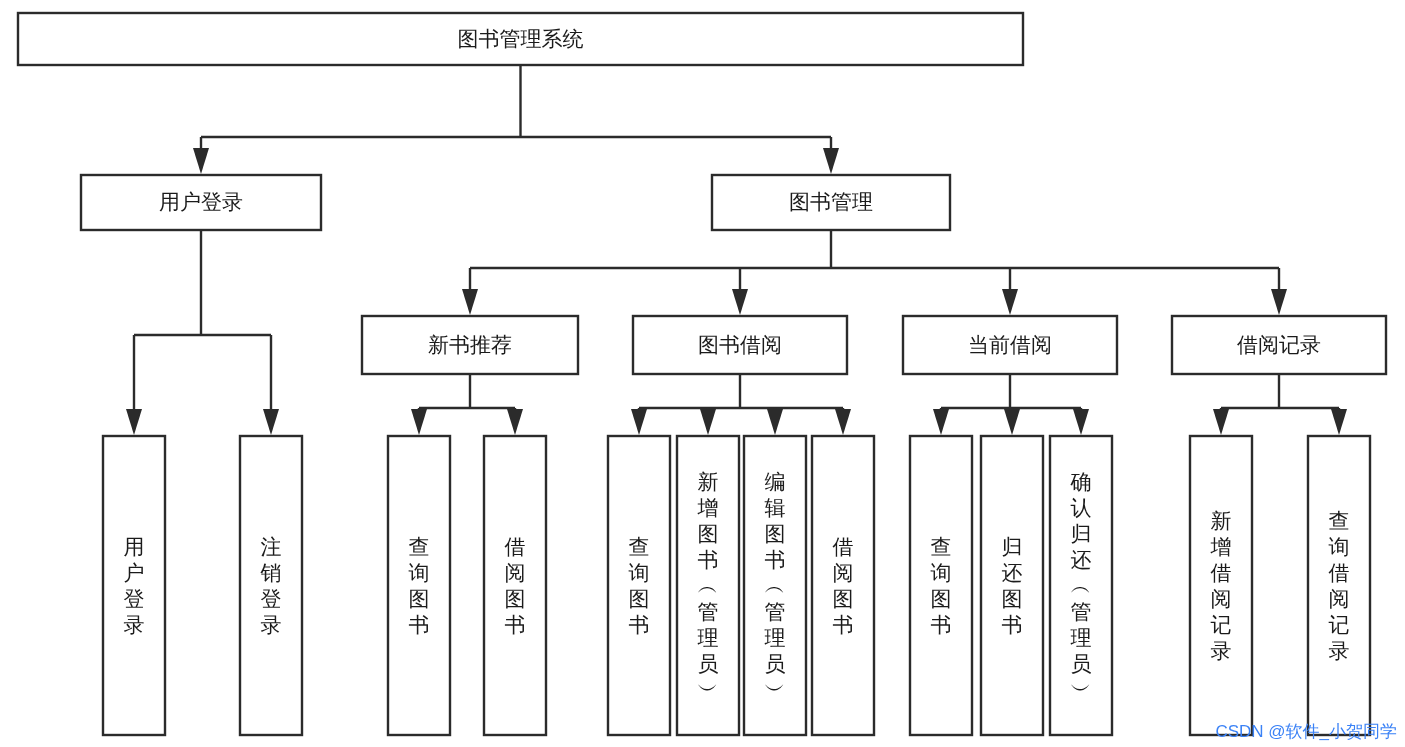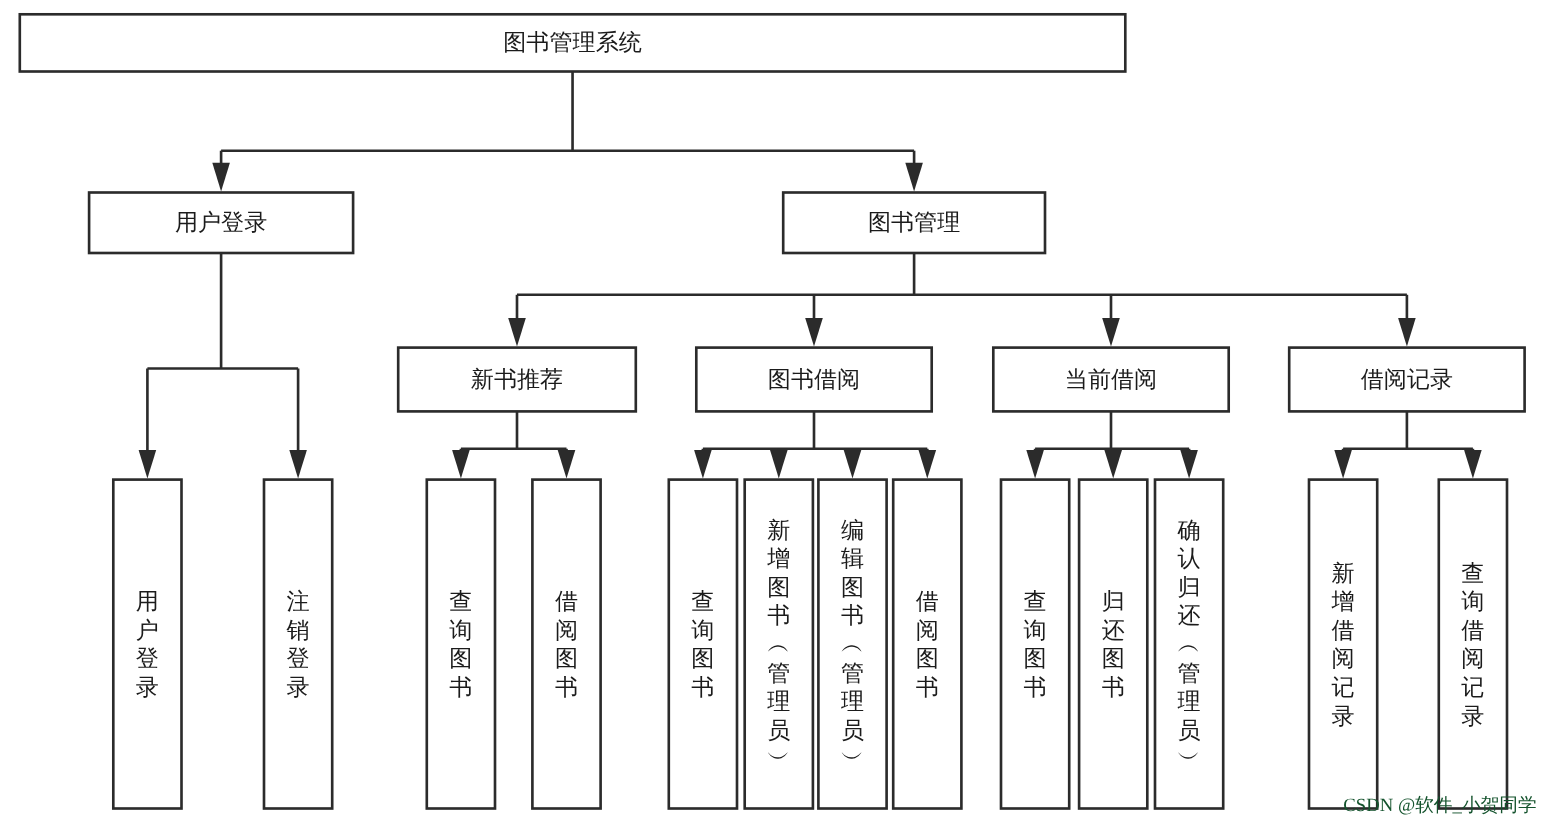--- a/index.html
+++ b/index.html
@@ -51,23 +51,23 @@
     stroke-linecap: butt;
   }
   .arrow-head {
     fill: #2b2b2b;
     stroke: none;
   }
   .watermark {
     position: absolute;
     right: 8px;
     bottom: 4px;
-    font-family: Liberation Serif, serif;
+    font-family: Liberation Sans, sans-serif;
     font-size: 17px;
-    color: #14532d;
+    color: #3b82f6;
     white-space: nowrap;
     user-select: none;
   }
 </style>
 </head>
 <body>
 
 <div id="diagram-root">
   <svg class="flow" viewBox="0 0 1405 747" xmlns="http://www.w3.org/2000/svg">
     <g id="connector-layer">

